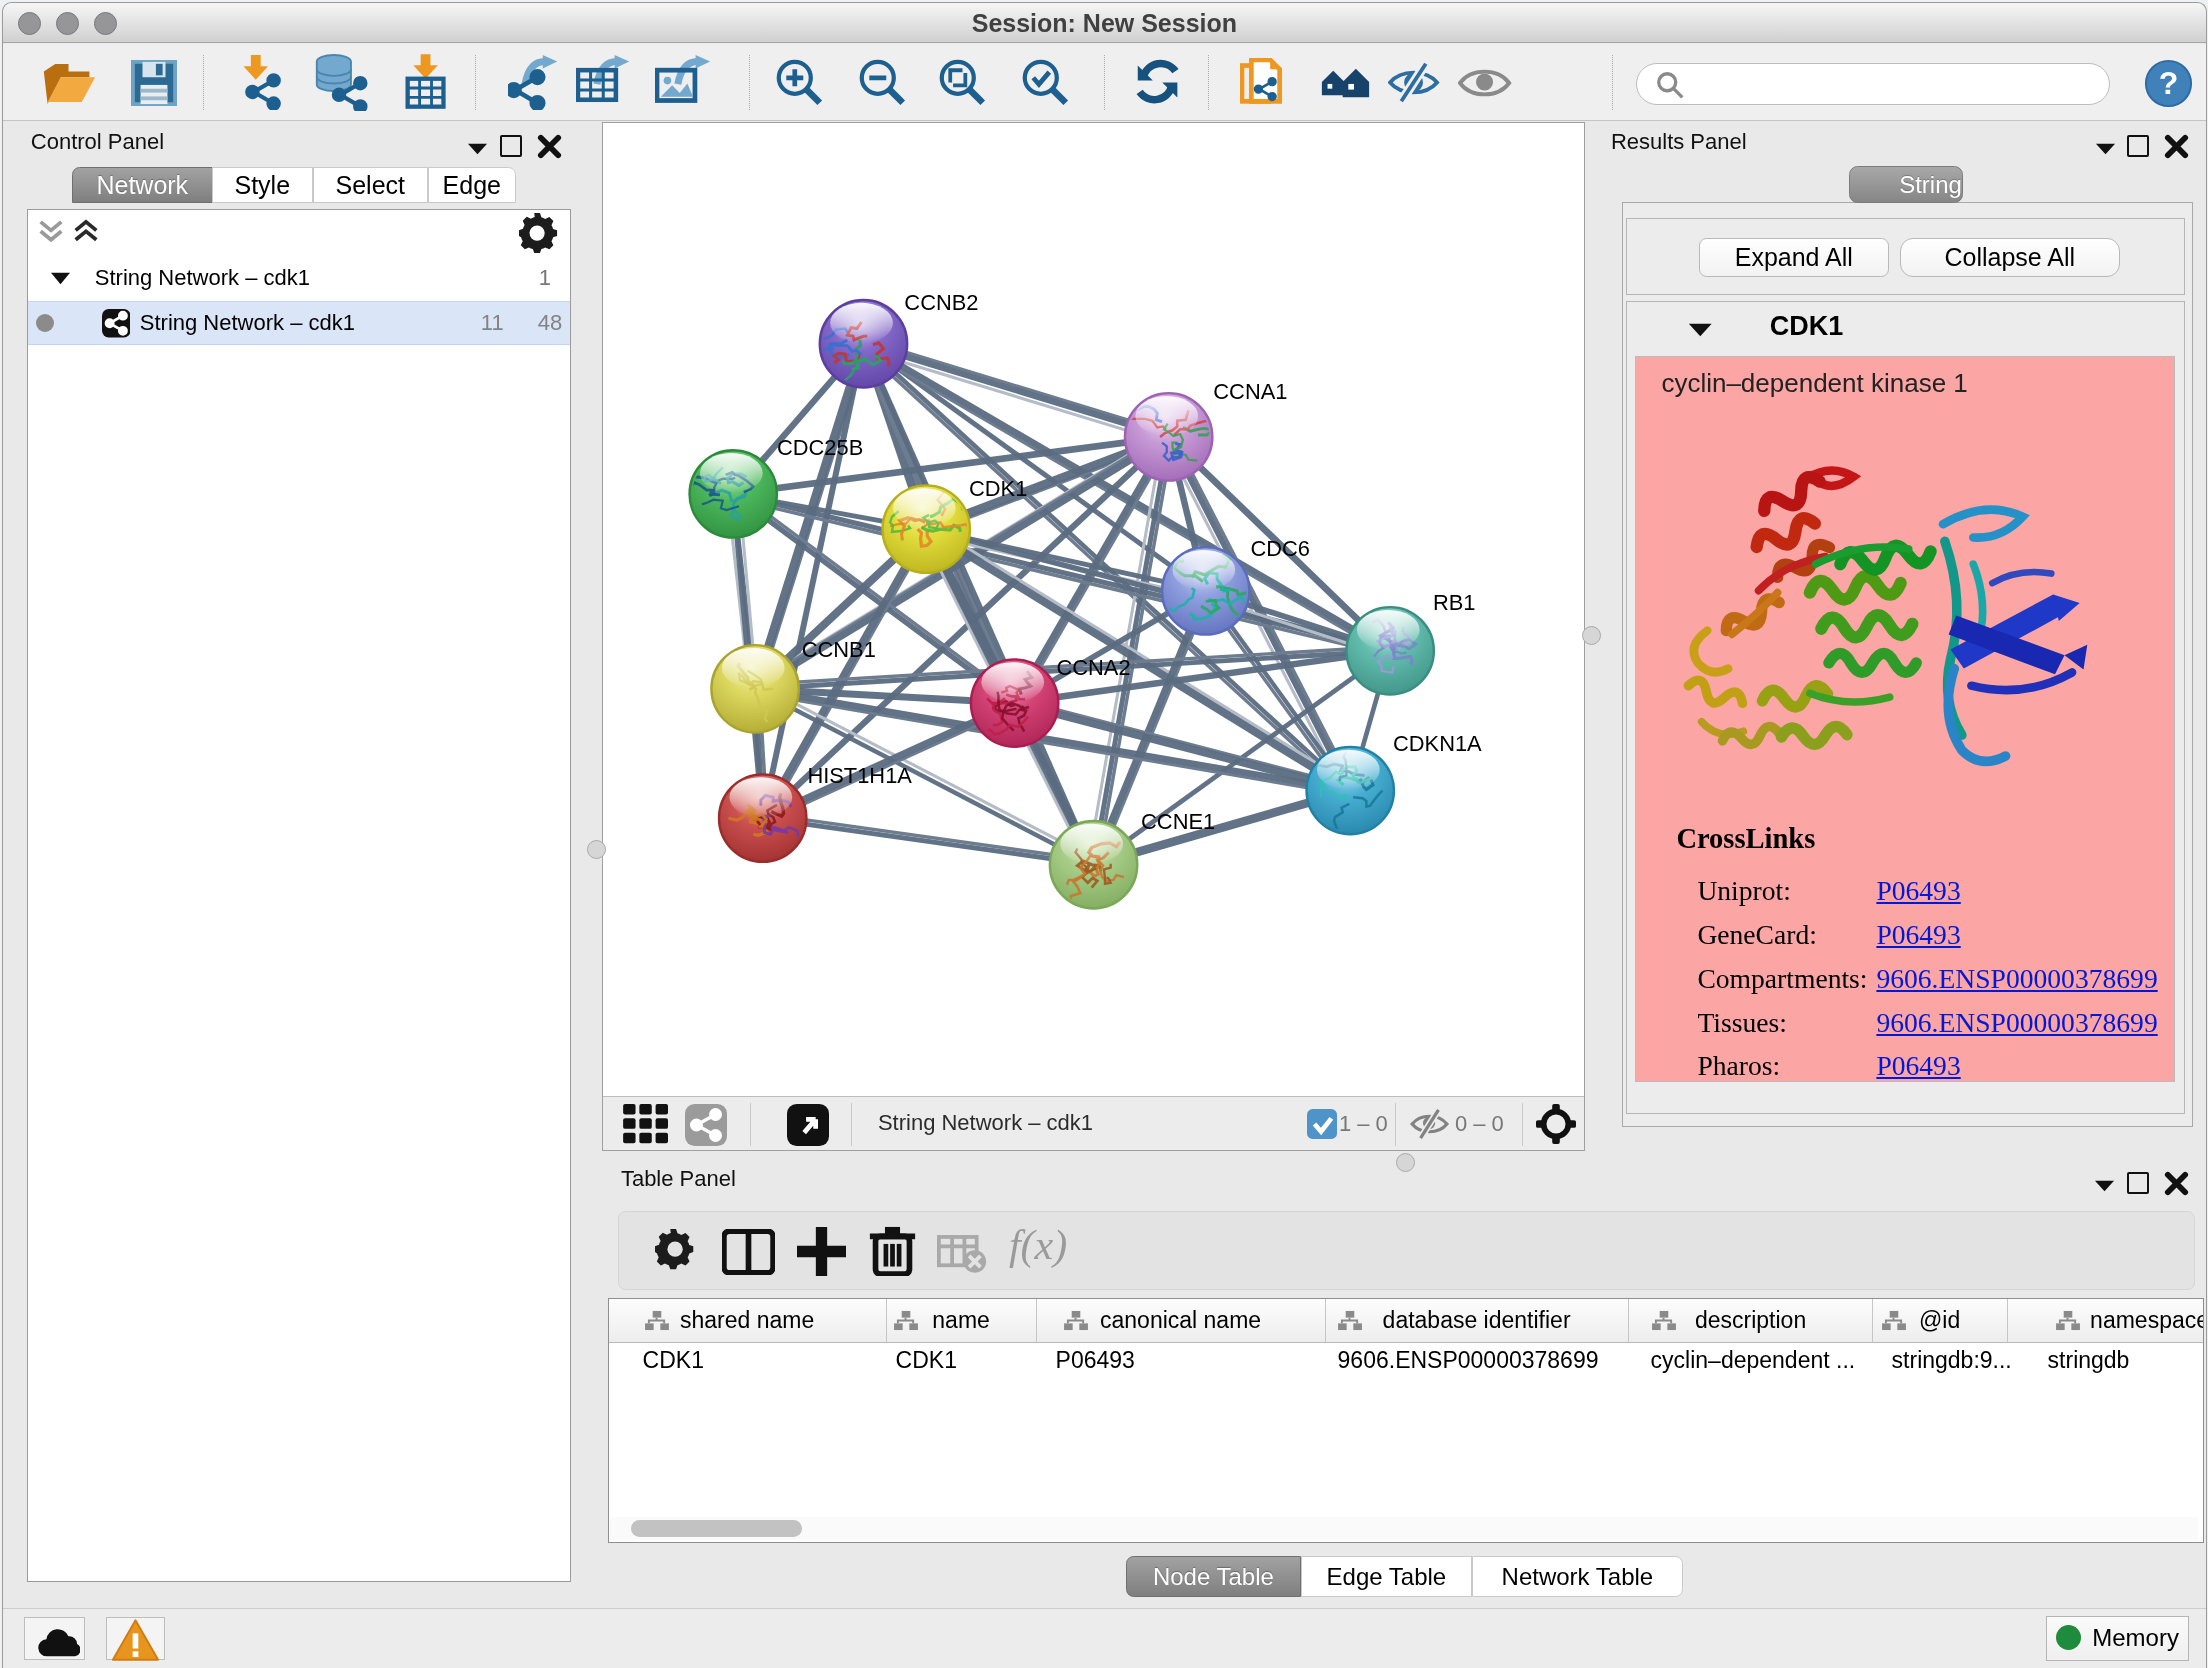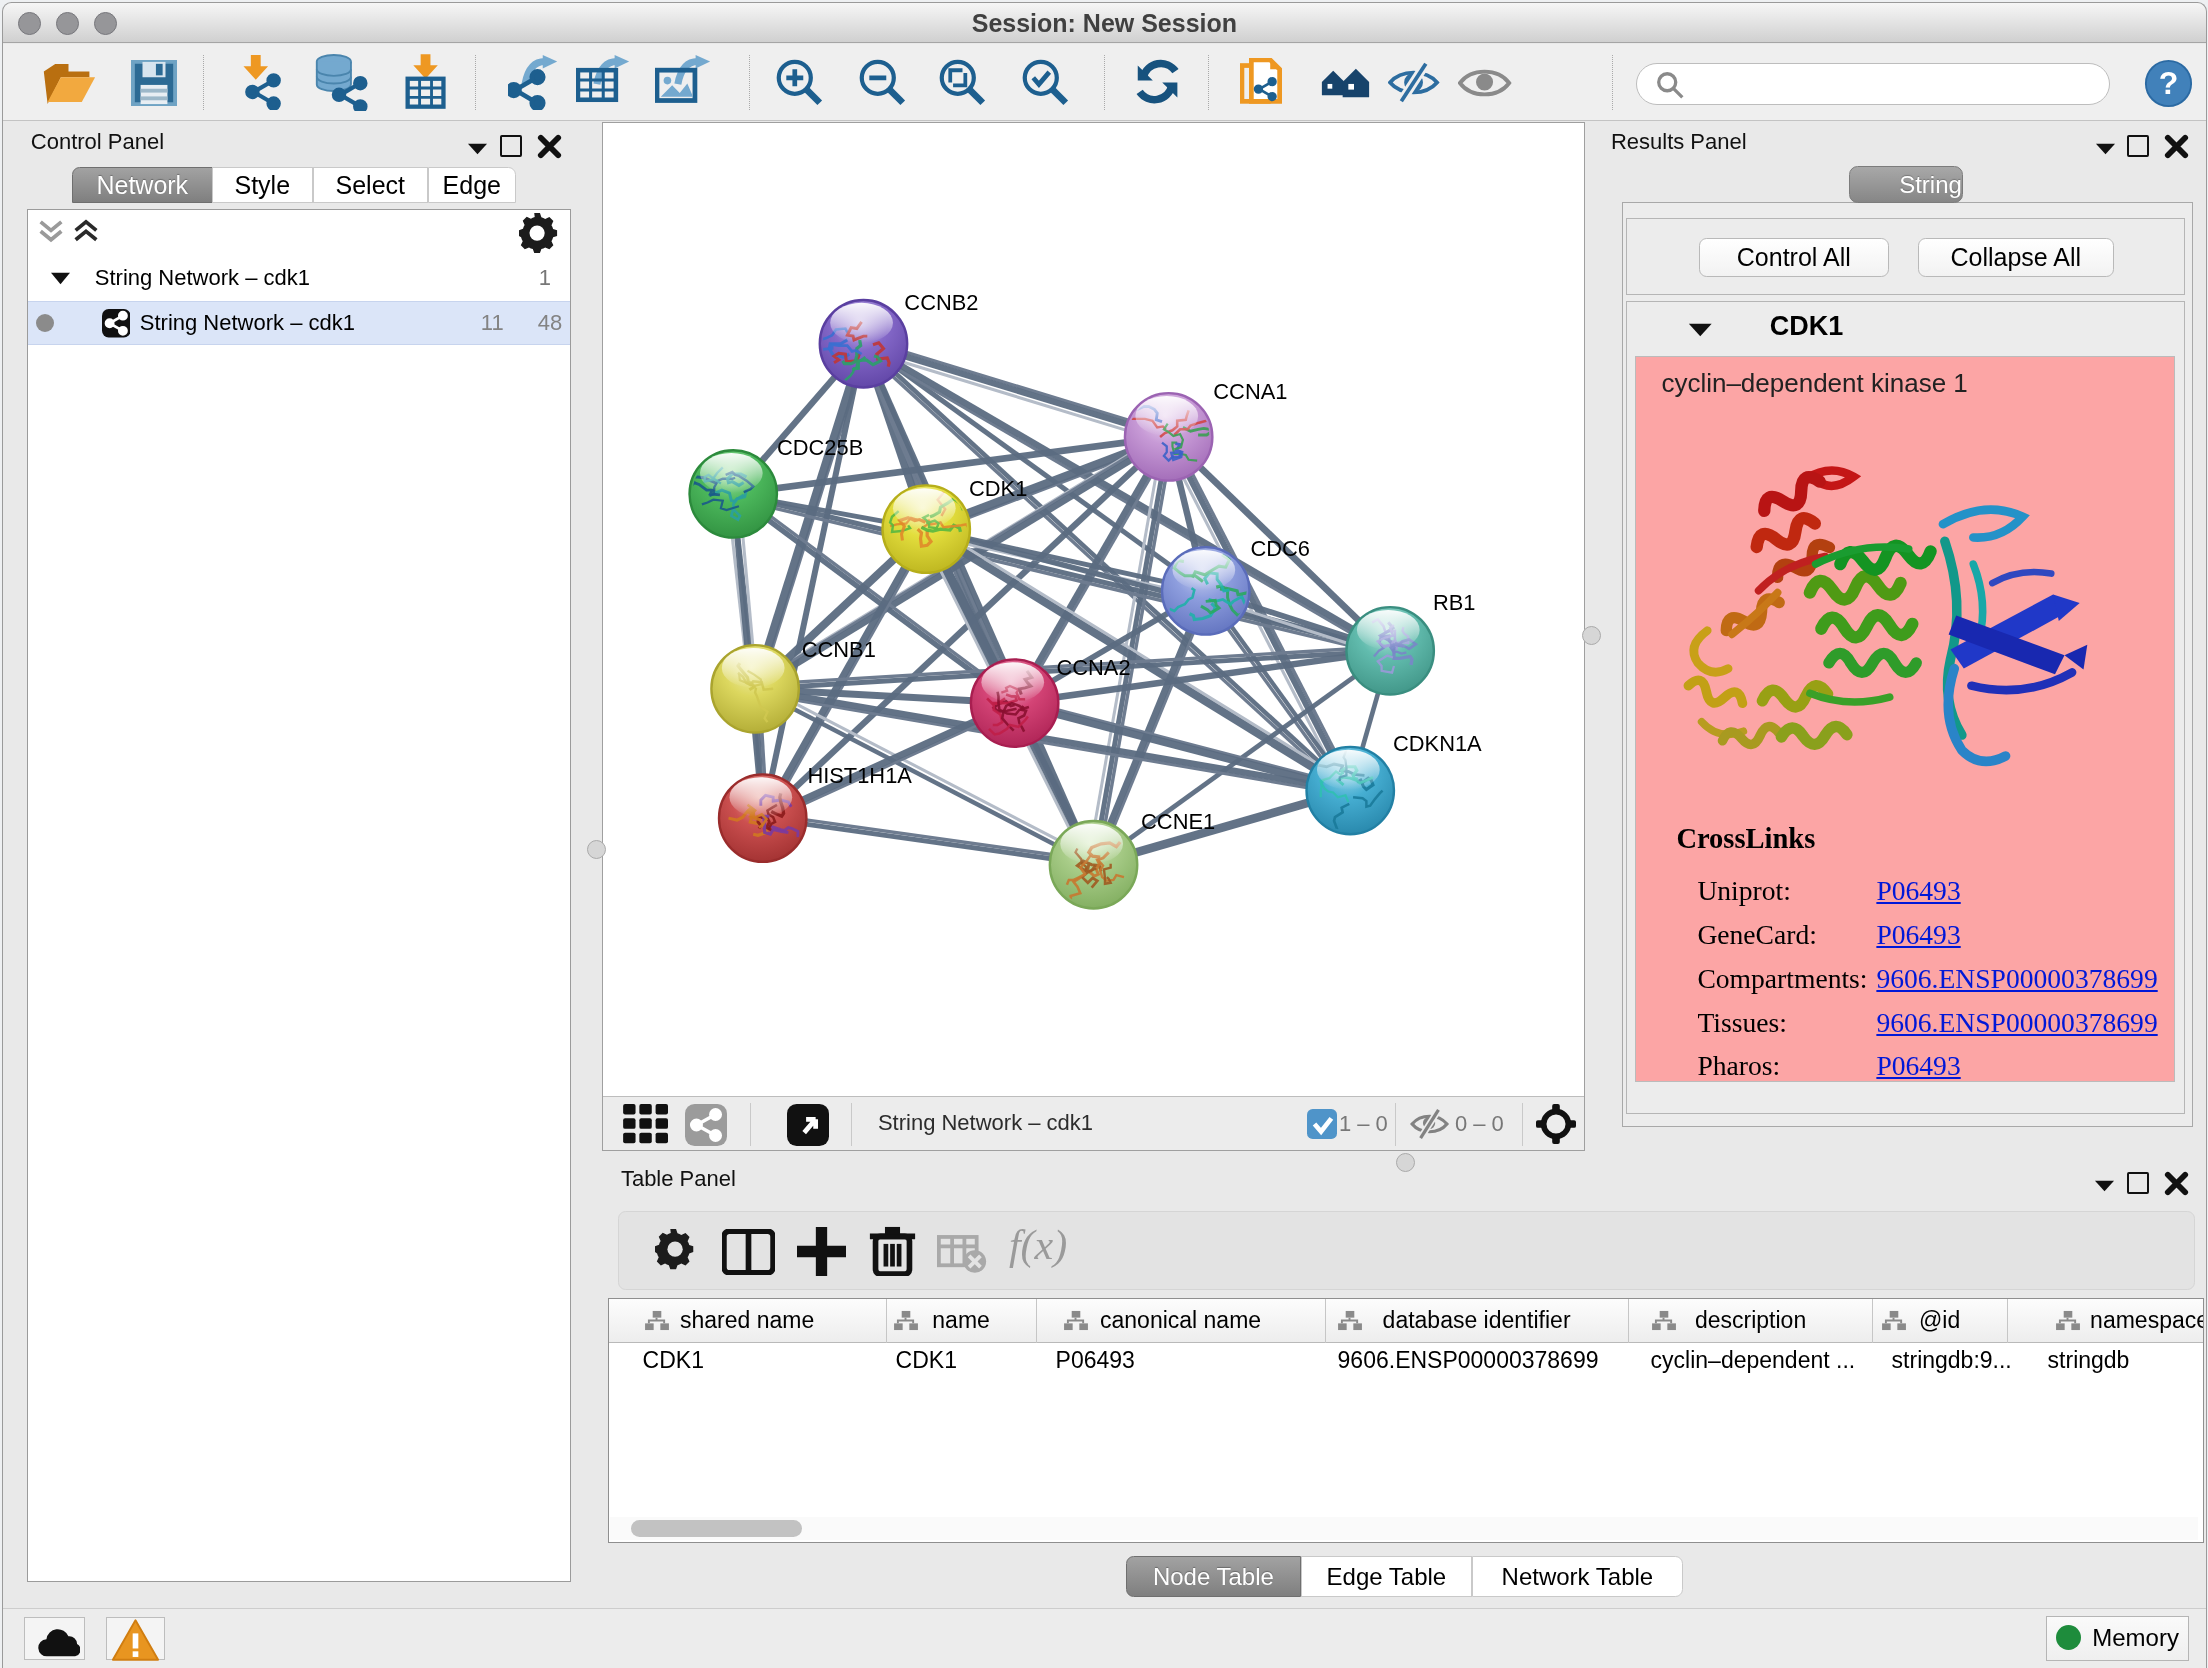--- a/index.html
+++ b/index.html
@@ -675,22 +675,22 @@
       <svg class="abs" style="left:507px;top:16px;" width="25" height="21" viewBox="0 0 26 22">
         <path d="M3 6 L23 6 L13 17 Z" fill="#111"></path>
       </svg>
       <div class="abs" style="left:541px;top:13.3px;width:22px;height:22px;border:2.9px solid #111;border-radius:1.9px;"></div>
       <svg class="abs" style="left:577px;top:11.4px;" width="27" height="27" viewBox="0 0 28 28">
         <path d="M5 5 L23 23 M23 5 L5 23" stroke="#111" stroke-width="6" stroke-linecap="round"></path>
       </svg>
       <div id="stringtab">String</div>
       <div id="rbox">
         <div id="expbox">
-          <div class="rbtn" style="left:72px;width:190px;line-height:37px;">Control All</div>
-          <div class="rbtn" style="left:291px;width:196px;line-height:37px;">Collapse All</div>
+          <div class="rbtn" style="left:72px;width:190px;line-height:37px;">Expand All</div>
+          <div class="rbtn" style="left:273px;width:220px;line-height:37px;border-radius:13px;">Collapse All</div>
         </div>
         <div id="cdkbox">
           <svg class="abs" style="left:59px;top:16px;" width="28.5" height="23" viewBox="0 0 30 24">
             <path d="M3 6 L27 6 L15 19 Z" fill="#111"></path>
           </svg>
           <div class="abs" style="left:143px;top:9.5px;font-size:27px;font-weight:bold;">CDK1</div>
           <div id="cdkinner">
             <div class="abs" style="left:25px;top:11.4px;font-size:26px;color:#222;">cyclin–dependent kinase 1</div>
             <svg class="abs" style="left:28.5px;top:95px;" width="457" height="323" viewBox="0 0 480 340">
               <path d="M148 28 q26 -16 50 -2 q-18 14 -32 8" fill="none" stroke="#c41616" stroke-width="9" stroke-linecap="round"></path>

